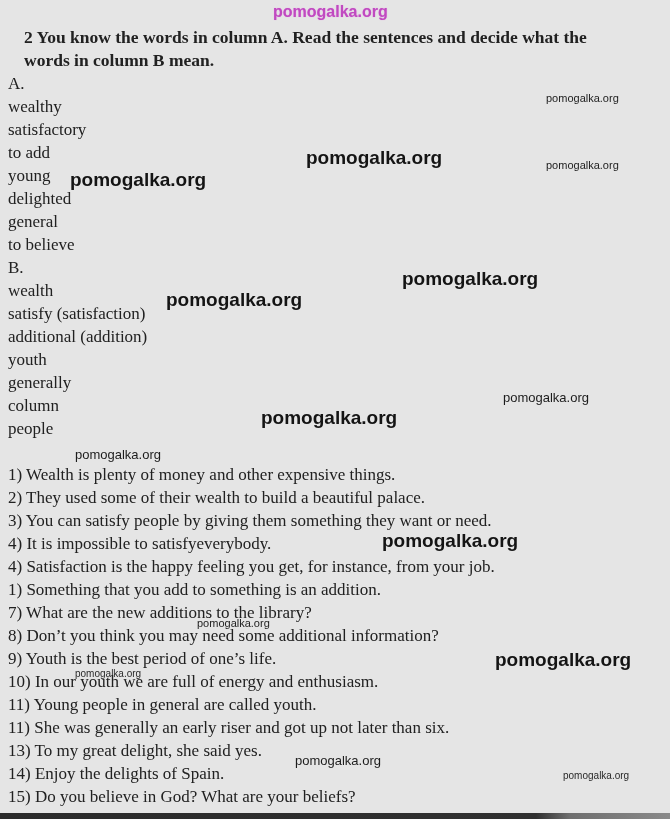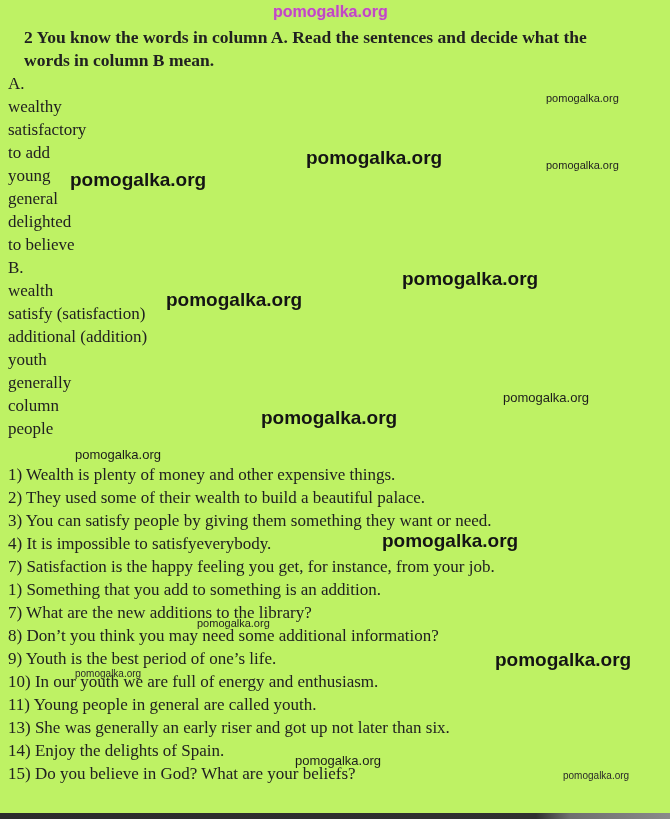--- a/index.html
+++ b/index.html
@@ -1,20 +1,20 @@
 <!DOCTYPE html>
 <html><head>
 <meta charset="utf-8">
 <style>
   html,body { margin:0; padding:0; }
   .page {
     position: relative;
     width: 670px;
     height: 819px;
-    background: #bef264;
+    background: #e5e5e5;
     font-family: "Liberation Serif", serif;
     color: #212121;
     overflow: hidden;
   }
   .content {
     position: absolute;
     left: 8px;
     top: 26px;
     width: 654px;
     font-size: 17px;
@@ -75,45 +75,46 @@
   <div class="content">
 
     <div class="heading-line">2 You know the words in column A. Read the sentences and decide what the</div>
     <div class="heading-line">words in column B mean.</div>
 
     <div class="word-line">A.</div>
     <div class="word-line">wealthy</div>
     <div class="word-line">satisfactory</div>
     <div class="word-line">to add</div>
     <div class="word-line">young</div>
+    <div class="word-line">delighted</div>
     <div class="word-line">general</div>
-    <div class="word-line">delighted</div>
     <div class="word-line">to believe</div>
 
     <div class="word-line">B.</div>
     <div class="word-line">wealth</div>
     <div class="word-line">satisfy (satisfaction)</div>
     <div class="word-line">additional (addition)</div>
     <div class="word-line">youth</div>
     <div class="word-line">generally</div>
     <div class="word-line">column</div>
     <div class="word-line">people</div>
 
     <div class="spacer"></div>
 
     <div class="sentence-line">1) Wealth is plenty of money and other expensive things.</div>
     <div class="sentence-line">2) They used some of their wealth to build a beautiful palace.</div>
     <div class="sentence-line">3) You can satisfy people by giving them something they want or need.</div>
     <div class="sentence-line">4) It is impossible to satisfyeverybody.</div>
-    <div class="sentence-line">7) Satisfaction is the happy feeling you get, for instance, from your job.</div>
+    <div class="sentence-line">4) Satisfaction is the happy feeling you get, for instance, from your job.</div>
     <div class="sentence-line">1) Something that you add to something is an addition.</div>
     <div class="sentence-line">7) What are the new additions to the library?</div>
     <div class="sentence-line">8) Don’t you think you may need some additional information?</div>
     <div class="sentence-line">9) Youth is the best period of one’s life.</div>
     <div class="sentence-line">10) In our youth we are full of energy and enthusiasm.</div>
     <div class="sentence-line">11) Young people in general are called youth.</div>
-    <div class="sentence-line">13) She was generally an early riser and got up not later than six.</div>
+    <div class="sentence-line">11) She was generally an early riser and got up not later than six.</div>
+    <div class="sentence-line">13) To my great delight, she said yes.</div>
     <div class="sentence-line">14) Enjoy the delights of Spain.</div>
     <div class="sentence-line">15) Do you believe in God? What are your beliefs?</div>
   </div>
 
   <div class="bottom-bar"></div>
 </div>
 
 </body></html>

